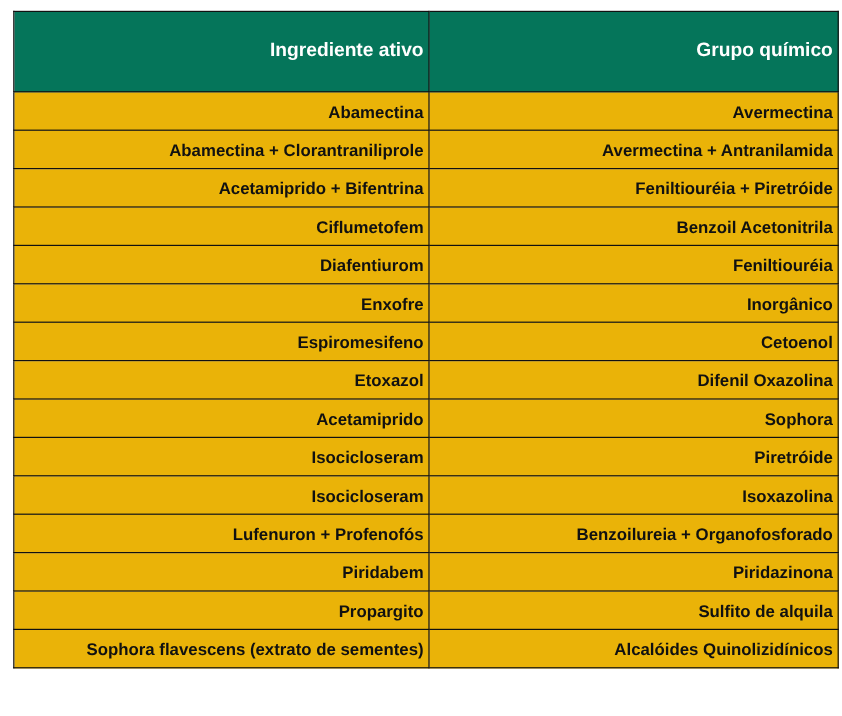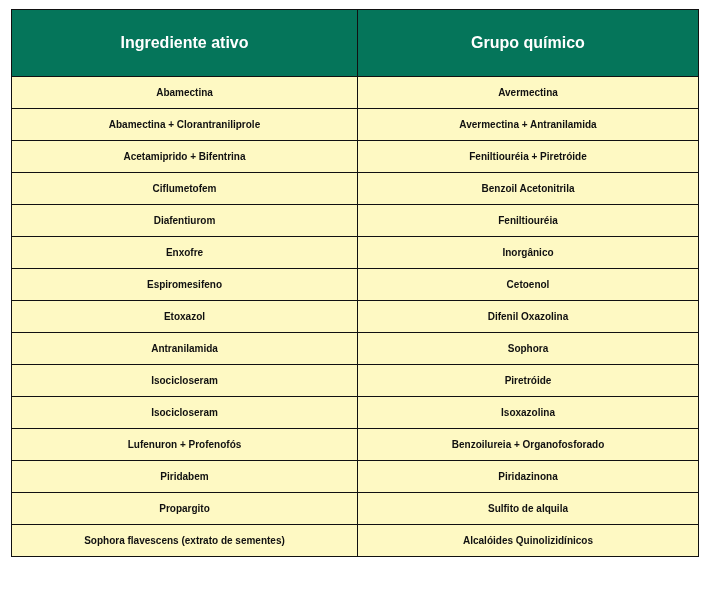--- a/index.html
+++ b/index.html
@@ -5,36 +5,36 @@
   html, body { margin: 0; padding: 0; background: #ffffff; }
   body { width: 702px; height: 597px; position: relative; overflow: hidden;
          font-family: "Liberation Sans", "DejaVu Sans", sans-serif; }
   table.grid {
     position: absolute; left: 11px; top: 9px;
     width: 687px; border-collapse: collapse;
     table-layout: fixed;
   }
   table.grid th, table.grid td {
     border: 1px solid #111111;
-    text-align: center;
+    text-align: right;
     font-weight: bold;
     padding: 0 4px;
     white-space: nowrap;
   }
   table.grid th {
     background: #05755a;
     color: #ffffff;
     height: 66px;
     font-size: 16px;
   }
   table.grid td {
-    background: #fef9c3;
+    background: #eab308;
     color: #111111;
     height: 31px;
-    font-size: 10px;
+    font-size: 14px;
   }
   col.c1 { width: 346px; }
   col.c2 { width: 341px; }
 </style>
 </head>
 <body>
 
 <table class="grid">
   <colgroup>
       <col class="c1">
@@ -73,21 +73,21 @@
       </tr>
       <tr>
         <td>Espiromesifeno</td>
         <td>Cetoenol</td>
       </tr>
       <tr>
         <td>Etoxazol</td>
         <td>Difenil Oxazolina</td>
       </tr>
       <tr>
-        <td>Antranilamida</td>
+        <td>Acetamiprido</td>
         <td>Sophora</td>
       </tr>
       <tr>
         <td>Isocicloseram</td>
         <td>Piretróide</td>
       </tr>
       <tr>
         <td>Isocicloseram</td>
         <td>Isoxazolina</td>
       </tr>

